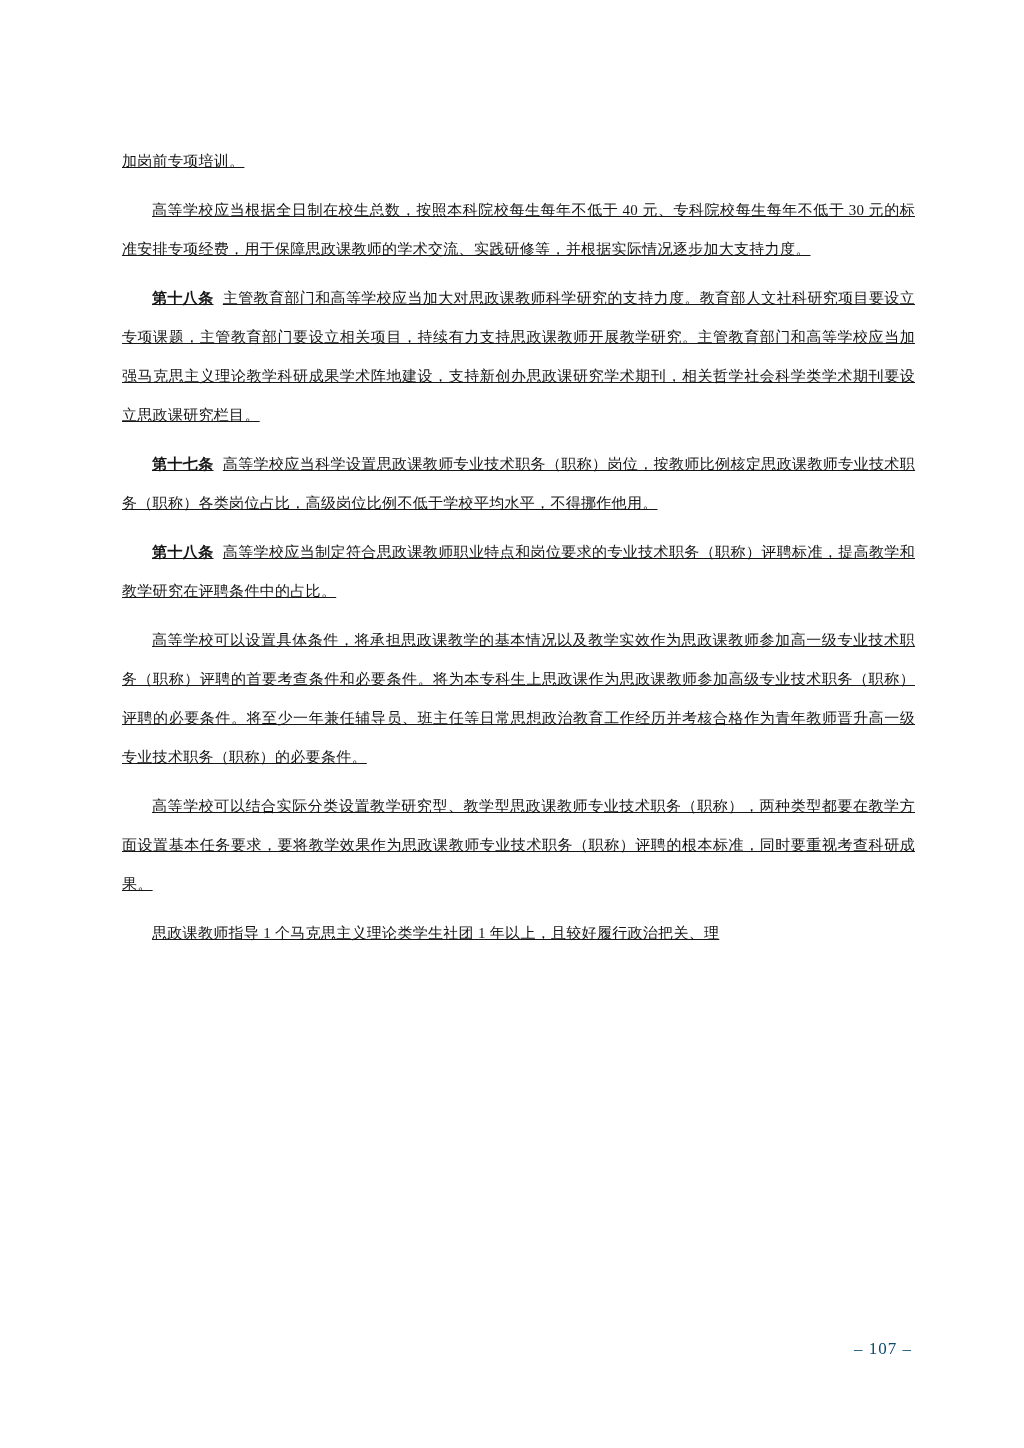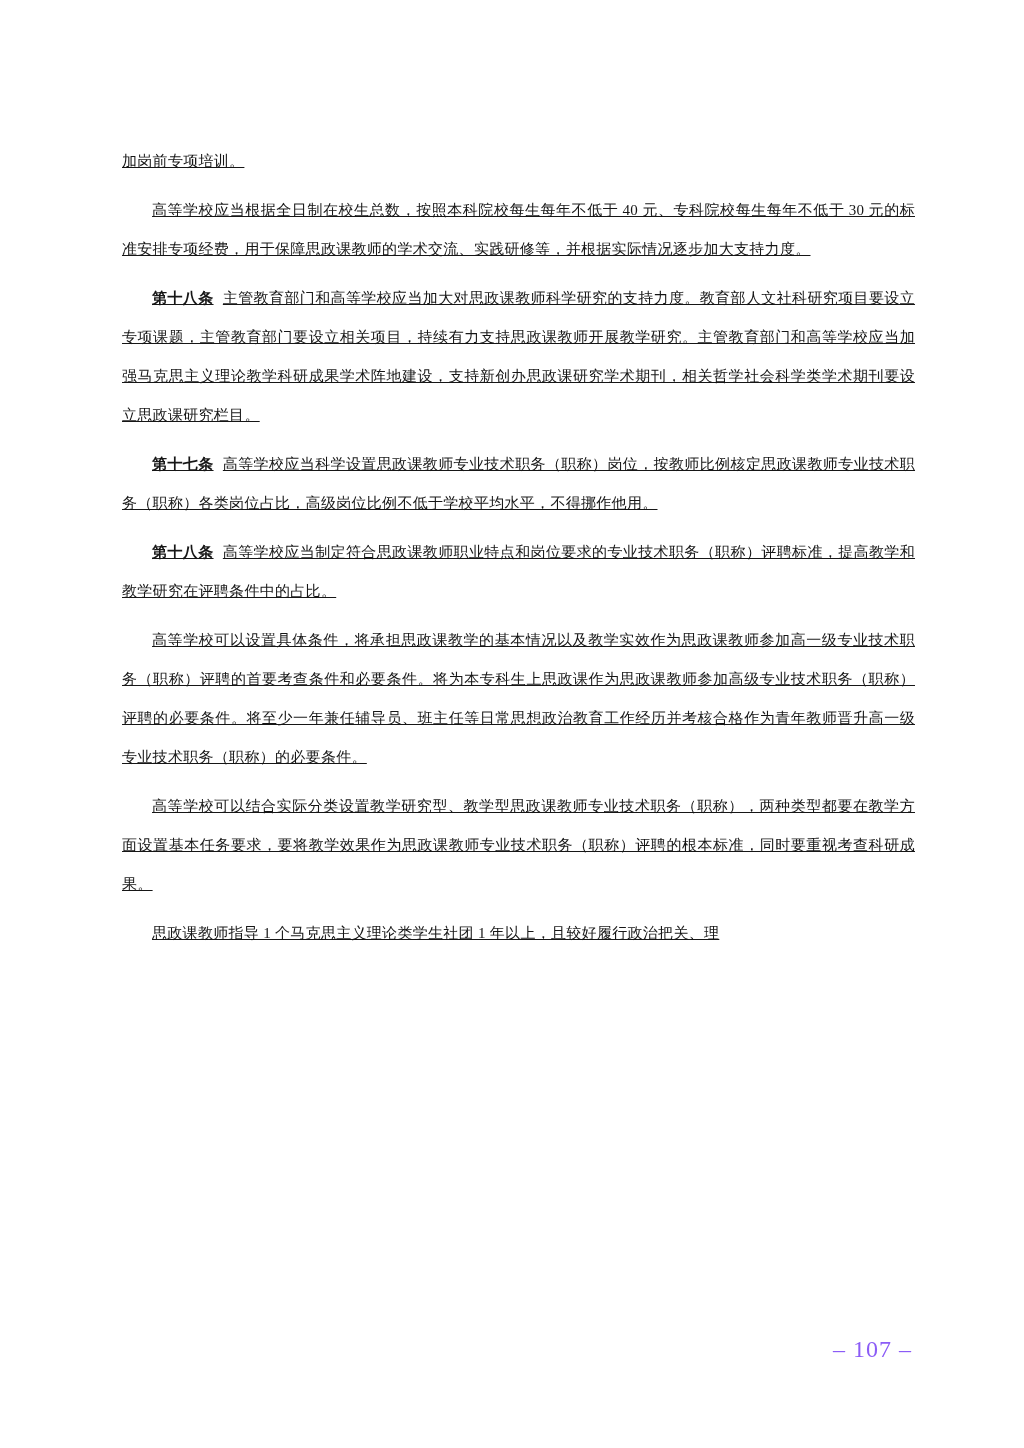--- a/index.html
+++ b/index.html
@@ -44,23 +44,23 @@
     line-height: 40px;
     text-align: center;
     margin: 44px 0 43px 0;
     letter-spacing: 2px;
     color: #111111;
   }
   .page-number {
     position: absolute;
     top: 1336px;
     right: 112px;
-    font-size: 24px;
+    font-size: 17px;
     line-height: 26px;
-    color: #8b5cf6;
+    color: #0c4a6e;
     letter-spacing: 1px;
   }
 </style>
 </head>
 <body>
 
 <main class="page-body">
   <section>
   <p class="para"><span class="para-text">加岗前专项培训。</span></p>
 

